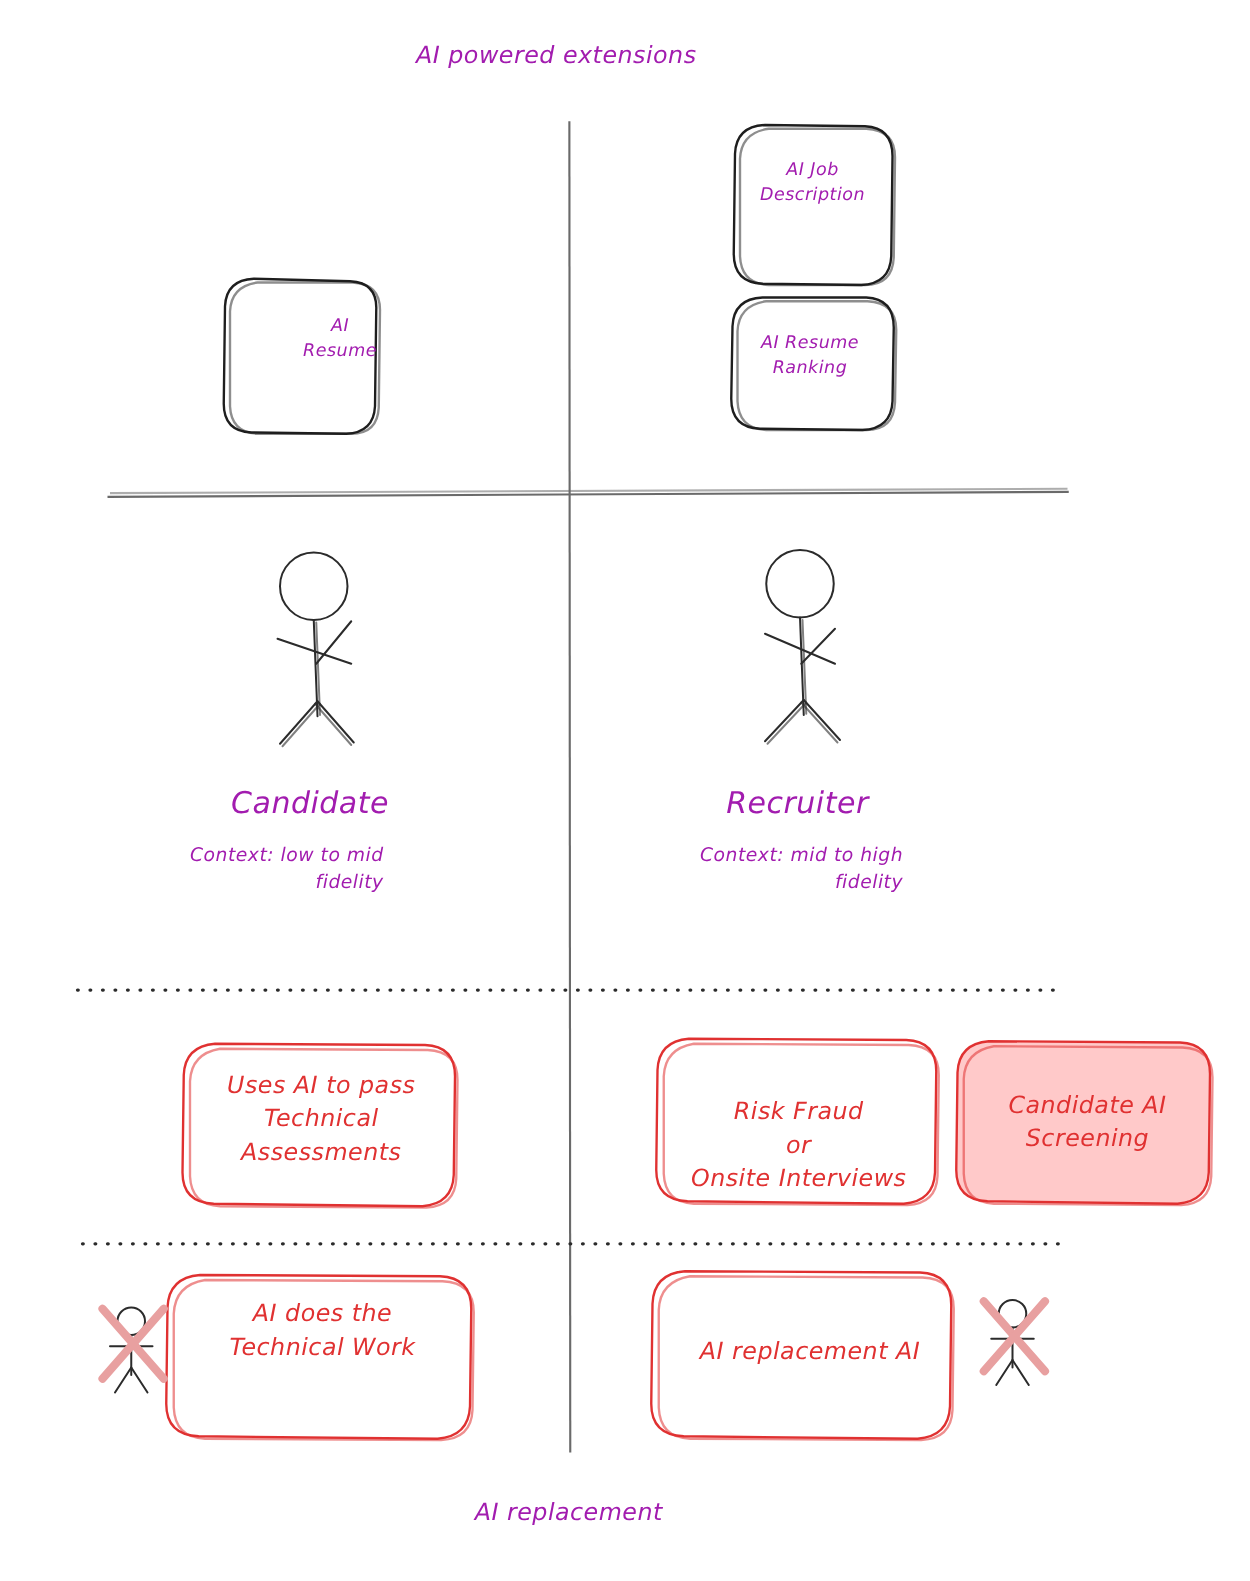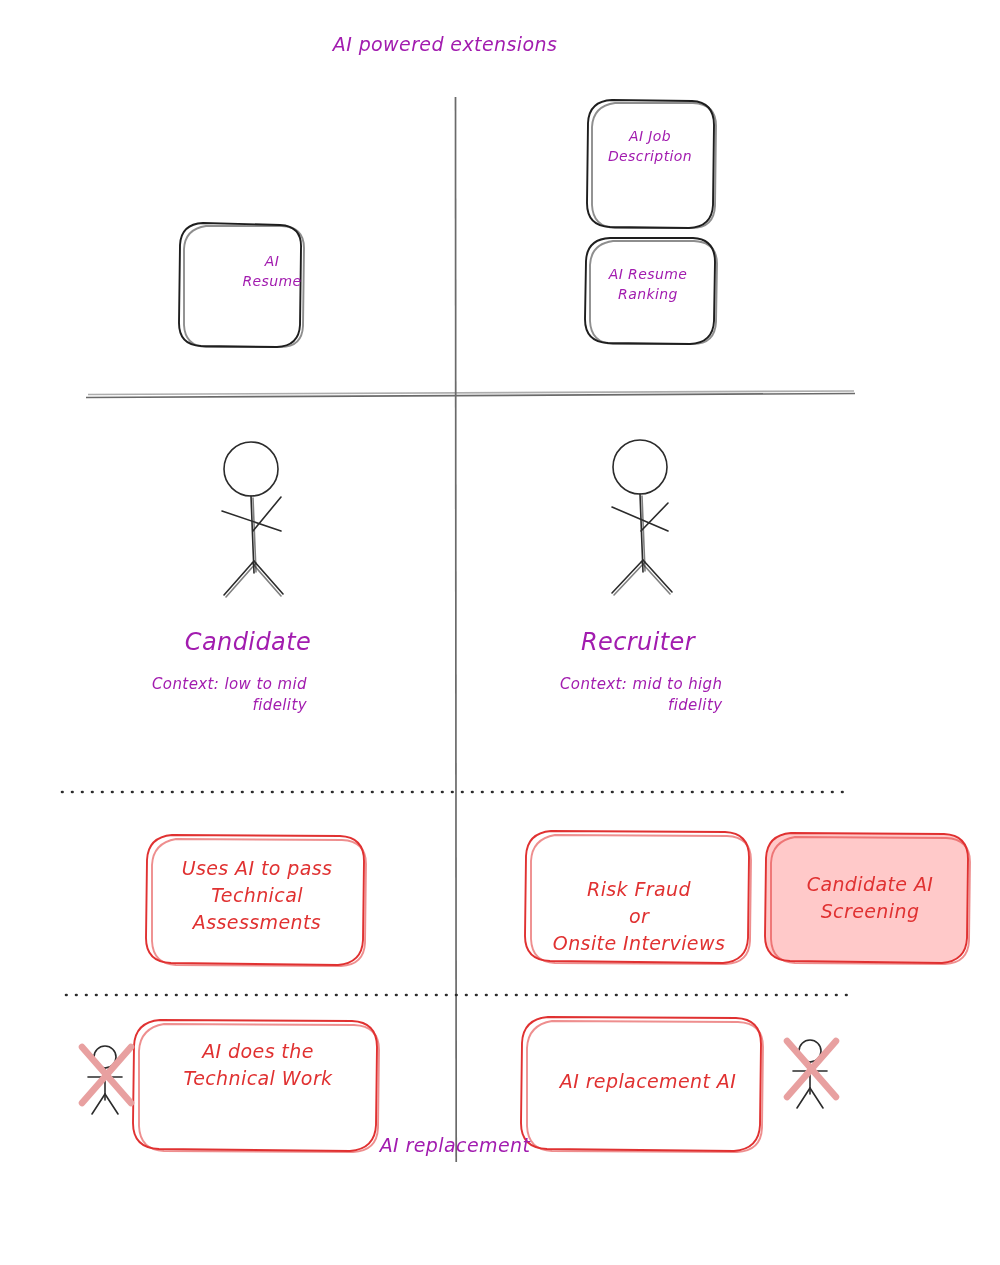--- a/index.html
+++ b/index.html
@@ -149,21 +149,21 @@
     <path class="inkthin" d="M810 1062 L810 1094"></path>
     <path class="inkthin" d="M793 1071 L827 1071"></path>
     <path class="inkthin" d="M810 1088 L797 1108"></path>
     <path class="inkthin" d="M810 1088 L823 1108"></path>
     <path class="xmark" d="M787 1041 L836 1097"></path>
     <path class="xmark" d="M836 1041 L787 1097"></path>
   </g>
 </svg>
 
 <div class="lbl ctr axis-title" style="left:445px; top:31px;">AI powered extensions</div>
-<div class="lbl ctr axis-title" style="left:455px; top:1132px;">AI replacement</div>
+<div class="lbl ctr axis-title" style="left:455px; top:1197px;">AI replacement</div>
 
 <div class="lbl ctr boxtext" style="left:240px; top:252px;margin-left:32px;">AI
 Resume</div>
 <div class="lbl ctr boxtext" style="left:650px; top:127px;">AI Job
 Description</div>
 <div class="lbl ctr boxtext" style="left:648px; top:265px;">AI Resume
 Ranking</div>
 
 <div class="lbl ctr actor-name" style="left:248px; top:625px;">Candidate</div>
 <div class="lbl ctr actor-name" style="left:638px; top:625px;">Recruiter</div>

